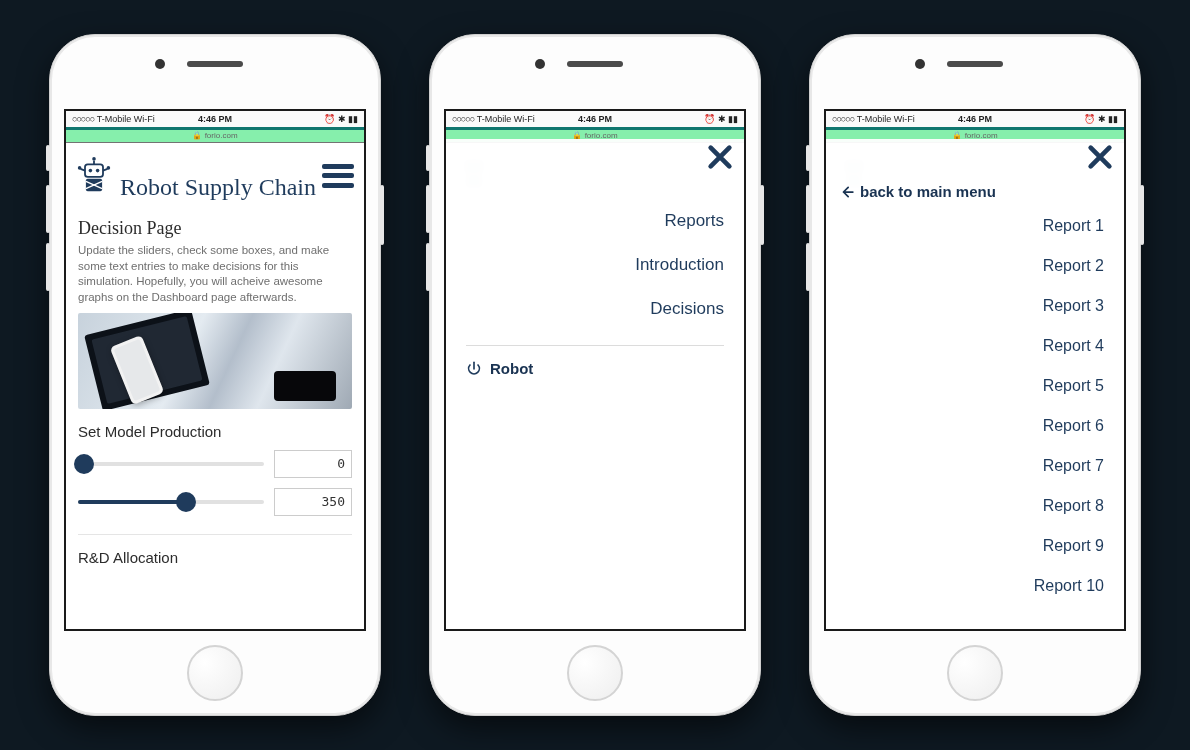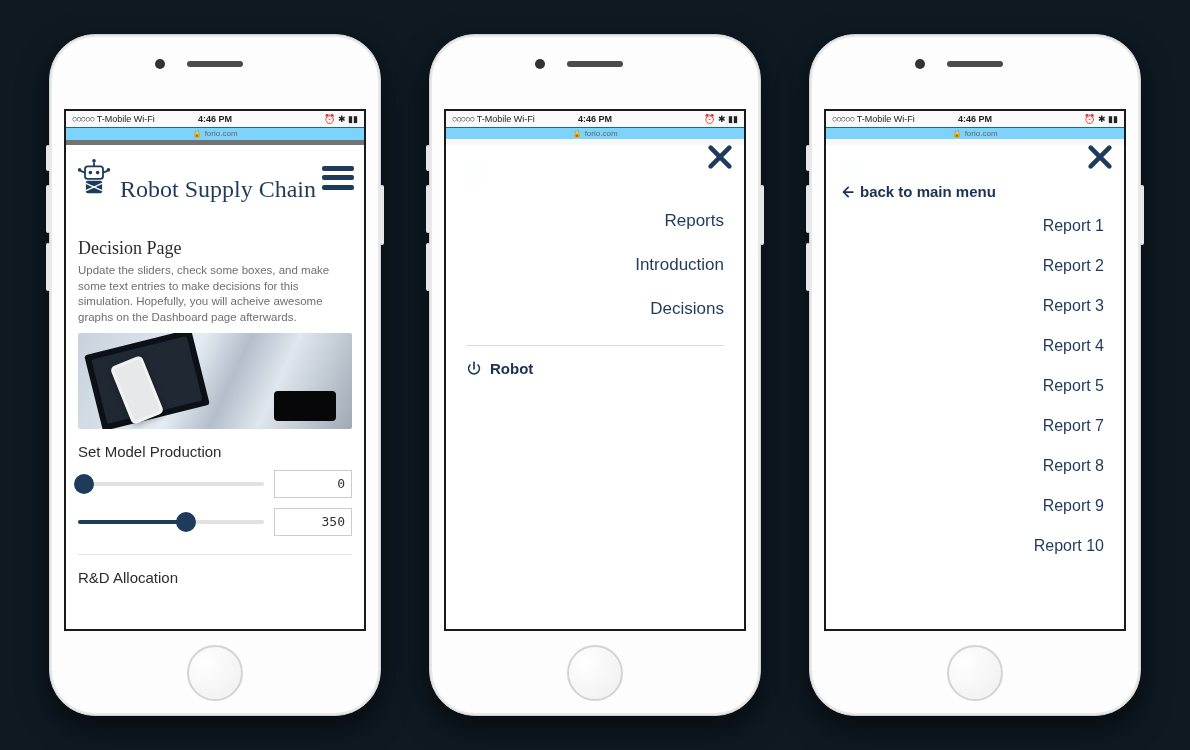--- a/index.html
+++ b/index.html
@@ -39,36 +39,36 @@
   .side-r{right:-4px;top:150px;width:4px;height:60px;}
 
   .screen{
     position:absolute;top:74px;left:14px;right:14px;bottom:84px;
     background:var(--screen-white);border:2px solid #1a1a1a;overflow:hidden;
   }
 
   
   .statusbar{height:16px;background:#fafafa;font-size:9px;color:#222;
     display:flex;align-items:center;justify-content:space-between;padding:0 6px;
-    border-bottom:1px solid #0f766e;}
+    border-bottom:3px solid #0f766e;}
   .statusbar .dots{letter-spacing:-1px;}
   .statusbar .clock{font-weight:bold;position:absolute;left:50%;transform:translateX(-50%);}
-  .urlbar{height:12px;background:#7dd3fc;font-size:8px;color:#666;text-align:center;
-    line-height:12px;border-bottom:5px solid #737373;}
+  .urlbar{height:12px;background:#86efac;font-size:8px;color:#666;text-align:center;
+    line-height:12px;border-bottom:1px solid #737373;}
 
   
   .app-header{display:flex;align-items:center;justify-content:space-between;padding:8px 10px;}
   .brand{display:flex;align-items:center;gap:8px;}
   .brand .robot{width:36px;height:40px;flex-shrink:0;}
   .brand-title{font-family:Georgia,'Times New Roman',serif;color:var(--navy);
     font-size:24px;line-height:1.05;margin-top:24px;}
   .hamburger{width:32px;height:24px;display:flex;flex-direction:column;justify-content:space-between;cursor:pointer;}
   .hamburger span{display:block;height:5px;background:var(--navy);border-radius:2px;}
 
-  .section-title{font-family:Georgia,serif;color:#2c2c2c;font-size:18px;margin:28px 12px 4px;}
+  .section-title{font-family:Georgia,serif;color:#2c2c2c;font-size:18px;margin:10px 12px 4px;}
   .section-desc{color:var(--grey-txt);font-size:11.5px;line-height:1.35;margin:0 12px 8px;}
 
   .hero-img{margin:0 12px 12px;height:96px;border-radius:2px;position:relative;overflow:hidden;
     background:linear-gradient(115deg,#c7d2dc 0%,#e4ebf1 40%,#b3becb 55%,#dfe6ed 70%,#9fa9b4 100%);}
   .hero-img .device{position:absolute;border-radius:3px;}
   .hero-img .tablet{left:14px;top:8px;width:110px;height:78px;background:#0c1118;transform:rotate(-14deg);}
   .hero-img .tablet::after{content:"";position:absolute;inset:6px;border-radius:2px;background:#202833;}
   .hero-img .ph{left:42px;top:26px;width:34px;height:62px;background:#f2f2f2;border-radius:5px;transform:rotate(-22deg);box-shadow:0 2px 6px rgba(0,0,0,.3);}
   .hero-img .ph::after{content:"";position:absolute;inset:3px;border-radius:3px;background:#e6e8ea;}
   .hero-img .ph2{right:16px;bottom:8px;width:62px;height:30px;background:#07070a;border-radius:4px;}
@@ -274,20 +274,21 @@
             <path d="M14 4 L6 12 L14 20 M6 12 H22" stroke="#1a3352" stroke-width="3" fill="none" stroke-linecap="round" stroke-linejoin="round"></path>
           </svg>
           <span>back to main menu</span>
         </div>
         <div class="report-list">
           <div class="report-item">Report 1</div>
           <div class="report-item">Report 2</div>
           <div class="report-item">Report 3</div>
           <div class="report-item">Report 4</div>
           <div class="report-item">Report 5</div>
+          <div class="report-item">Report 6</div>
           <div class="report-item">Report 7</div>
           <div class="report-item">Report 8</div>
           <div class="report-item">Report 9</div>
           <div class="report-item">Report 10</div>
         </div>
       </div>
     </div>
     <div class="home-btn"></div>
   </div>
 

